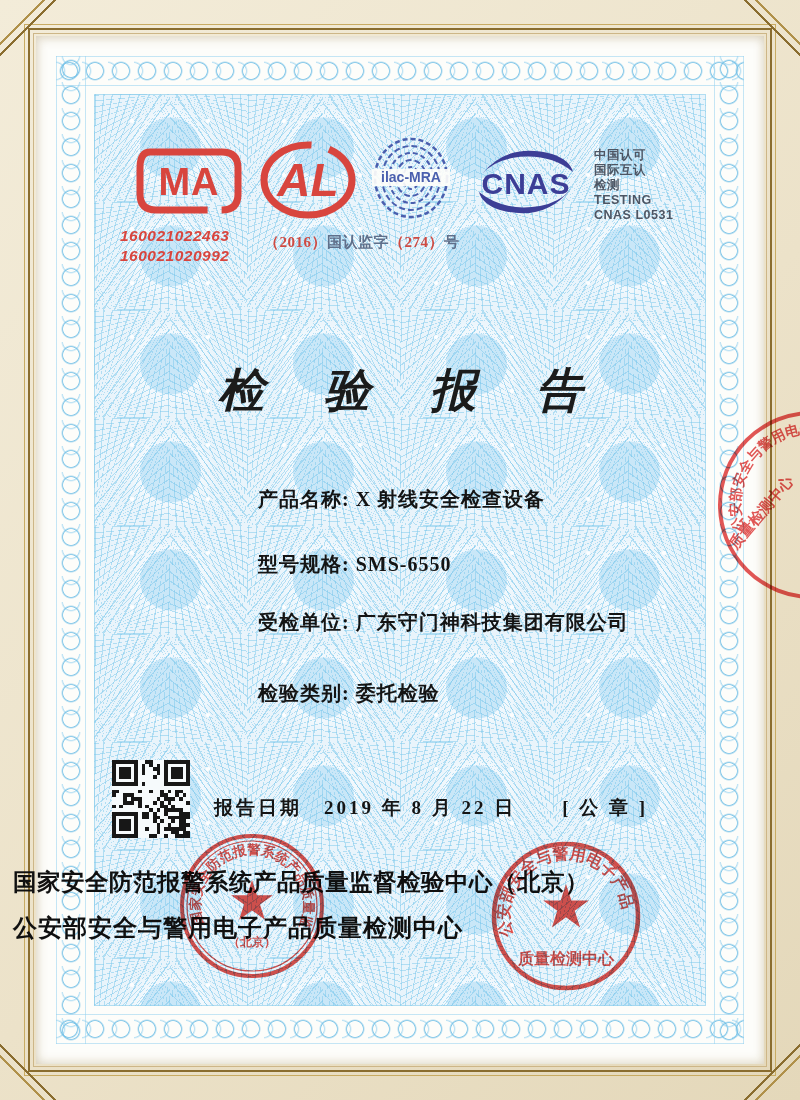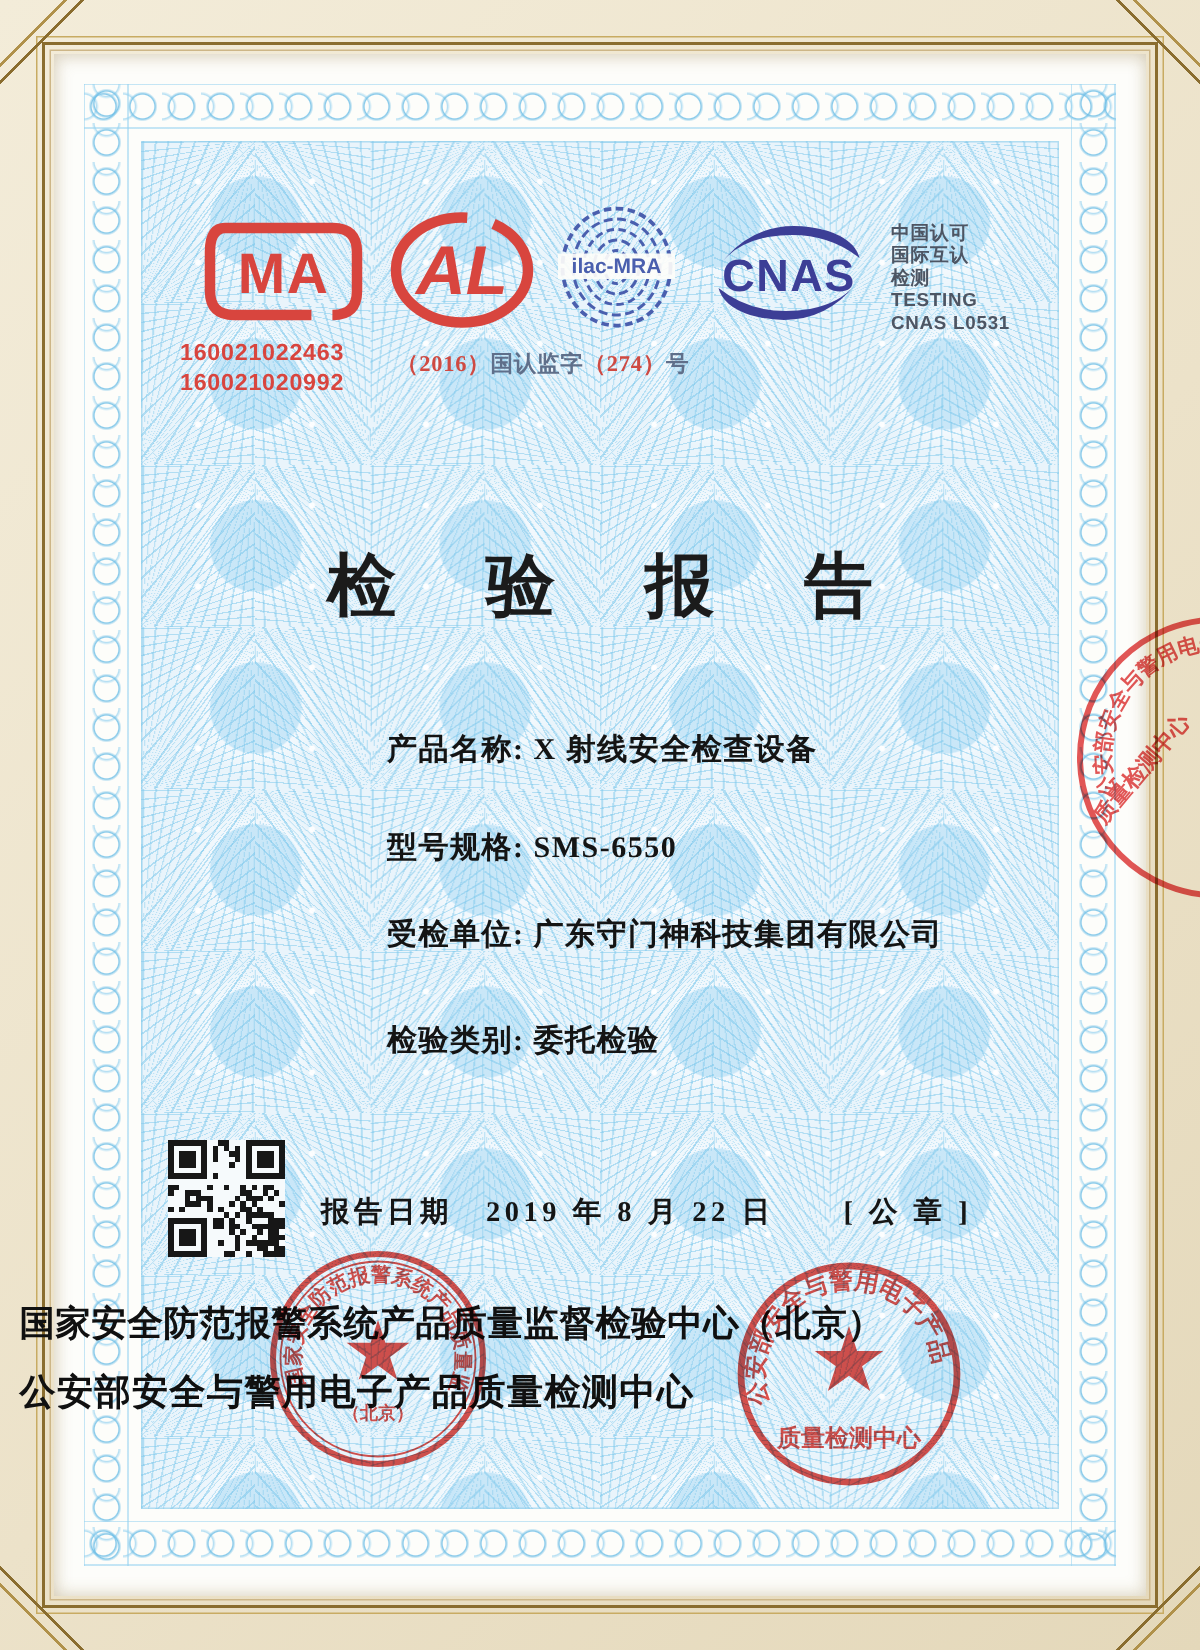--- a/index.html
+++ b/index.html
@@ -52,26 +52,26 @@
       radial-gradient(circle 46px at 50% 50%, rgba(175,220,245,.55) 0 30px, rgba(255,255,255,.4) 31px 33px, transparent 46px);
     background-size:76px 54px,153px 108px,153px 108px,153px 108px;
     background-position:0 0,0 0,76px 0,0 0;
     box-shadow:inset 0 0 0 1px rgba(140,205,235,.6);
   }
   
   .abs{position:absolute;}
   .cnas-side{left:594px;top:148px;font-family:"Liberation Sans","DejaVu Sans",sans-serif;
     font-size:12.5px;line-height:15px;font-weight:700;color:#4d5563;letter-spacing:.5px;}
   .serials{left:120px;top:226px;font-family:"Liberation Sans","DejaVu Sans",sans-serif;
-    font-size:15.5px;line-height:20px;font-weight:700;color:#d8453e;letter-spacing:.5px;}
+    font-size:15.5px;line-height:20px;font-weight:700;font-style:italic;color:#d8453e;letter-spacing:.5px;}
   .approval{left:244px;top:233px;font-size:15px;font-weight:700;letter-spacing:.5px;margin-left:20px;}
   .approval .num{color:#cf4a42;} .approval .chr{color:#5f6f8a;}
   .report-no{left:510px;top:269px;font-size:18px;color:#222;letter-spacing:1.5px;}
   .title{left:0;right:0;top:360px;text-align:center;font-size:46px;font-weight:700;color:#1b1b1b;
-    letter-spacing:60px;text-indent:60px;white-space:nowrap;}
+    letter-spacing:60px;text-indent:60px;white-space:nowrap;font-style:italic;}
   .field{left:258px;font-size:20px;font-weight:600;color:#141414;letter-spacing:1px;white-space:nowrap;}
   .f0{top:486px;} .f1{top:551px;} .f2{top:609px;text-align:center;} .f3{top:668px;margin-top:12px;}
   .date-row{left:214px;top:795px;font-size:19px;font-weight:600;color:#151515;letter-spacing:3px;
     display:flex;white-space:nowrap;}
   .date-row .gap1{width:22px;} .date-row .gap2{width:46px;}
   .footer-line{left:13px;right:0;text-align:left;font-weight:700;color:#101010;white-space:nowrap;}
   .fl1{top:866px;font-size:23.5px;letter-spacing:.5px;}
   .fl2{top:912px;font-size:24px;letter-spacing:1px;}
   .qr{left:112px;top:760px;}
   .stamp{mix-blend-mode:multiply;opacity:.88;}

